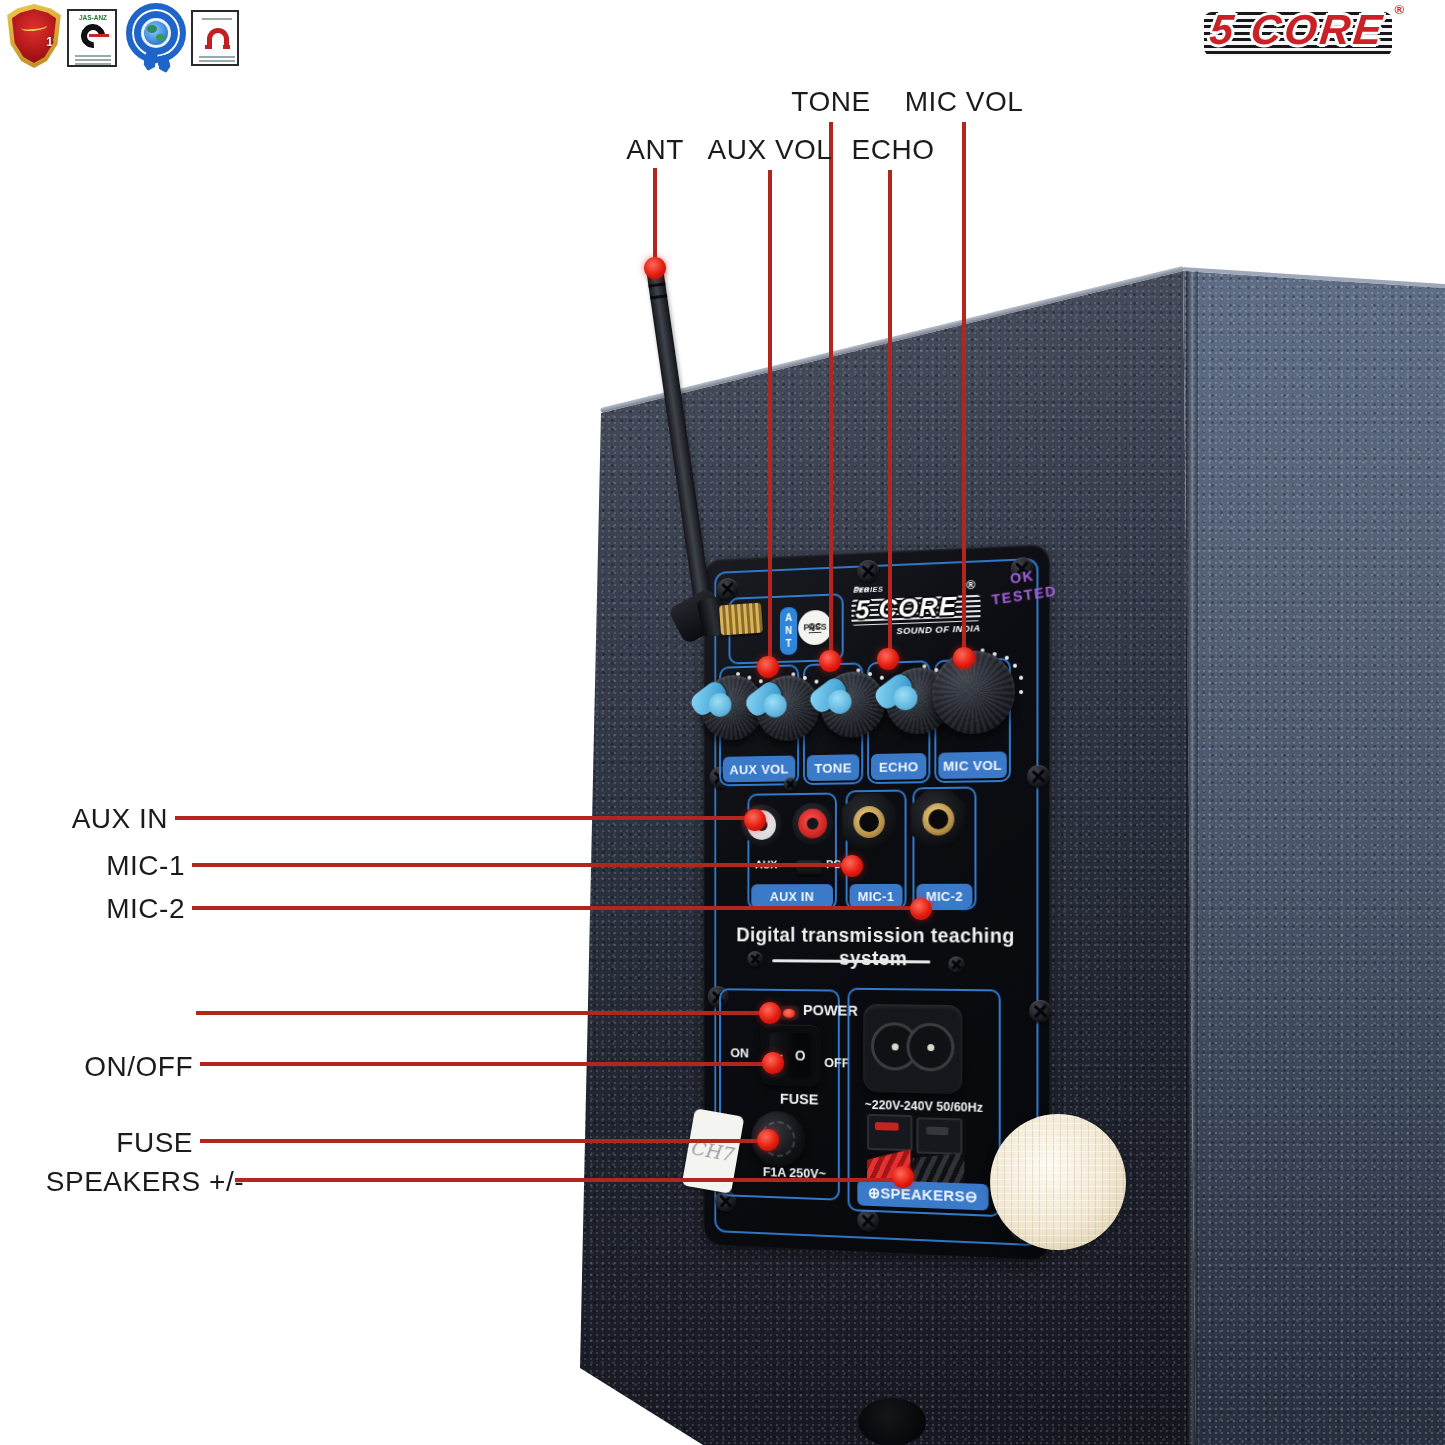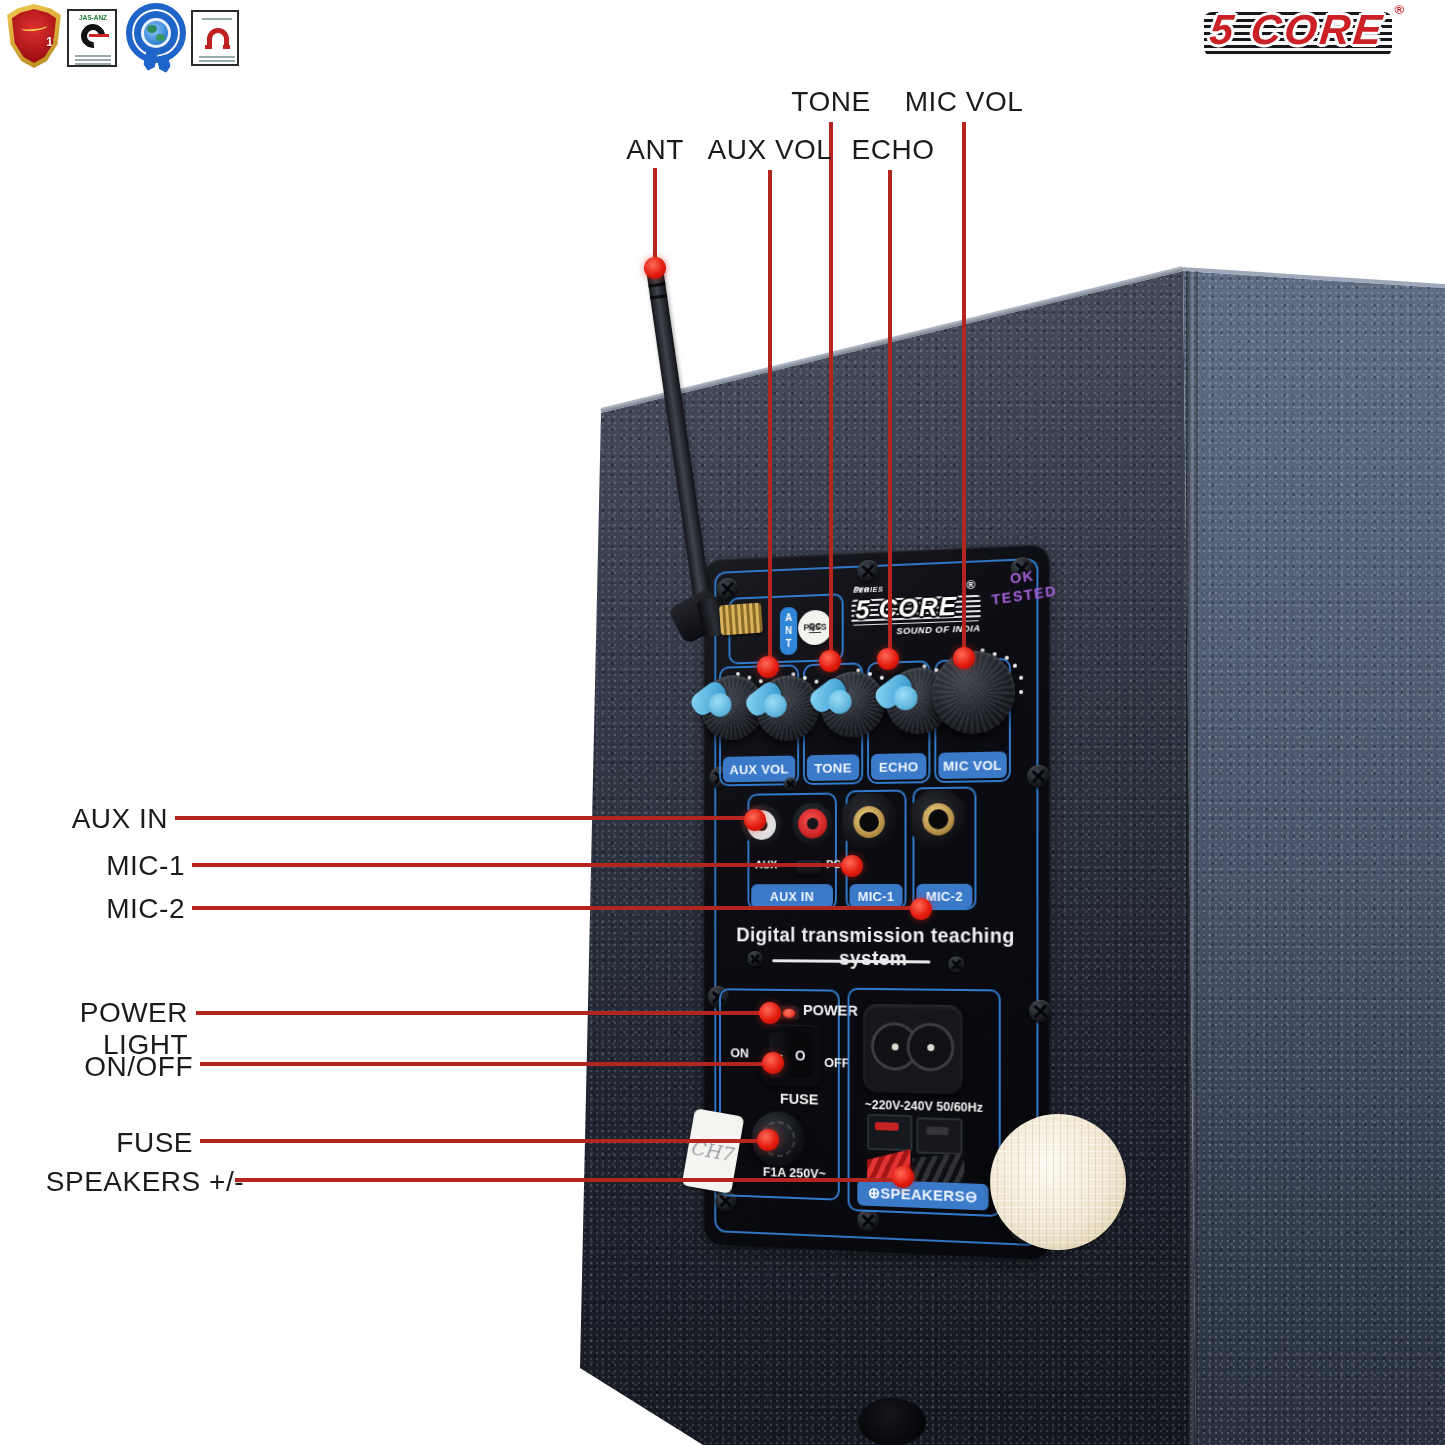--- a/index.html
+++ b/index.html
@@ -422,21 +422,20 @@
 
   <div class="lbl c" style="left:595px;top:134px;width:120px;">ANT</div>
   <div class="lbl c" style="left:700px;top:134px;width:140px;">AUX VOL</div>
   <div class="lbl c" style="left:771px;top:86px;width:120px;">TONE</div>
   <div class="lbl c" style="left:833px;top:134px;width:120px;">ECHO</div>
   <div class="lbl c" style="left:894px;top:86px;width:140px;">MIC VOL</div>
 
   <div class="lbl r" style="left:0;top:803px;width:168px;">AUX IN</div>
   <div class="lbl r" style="left:0;top:850px;width:185px;">MIC-1</div>
   <div class="lbl r" style="left:0;top:893px;width:185px;">MIC-2</div>
-  <div class="lbl r" style="left:0;top:997px;width:188px;">POWER LIGHT</div>
   <div class="lbl r" style="left:0;top:1051px;width:193px;">ON/OFF</div>
   <div class="lbl r" style="left:0;top:1127px;width:193px;">FUSE</div>
   <div class="lbl r" style="left:16px;top:1166px;width:228px;">SPEAKERS +/-</div>
 
   <div class="line-v" style="left:653px;top:168px;height:100px;"></div>
   <div class="line-v" style="left:768px;top:170px;height:497px;"></div>
   <div class="line-v" style="left:829px;top:122px;height:539px;"></div>
   <div class="line-v" style="left:888px;top:170px;height:489px;"></div>
   <div class="line-v" style="left:962px;top:122px;height:536px;"></div>
   <div class="line-h" style="left:175px;top:816px;width:580px;"></div>

